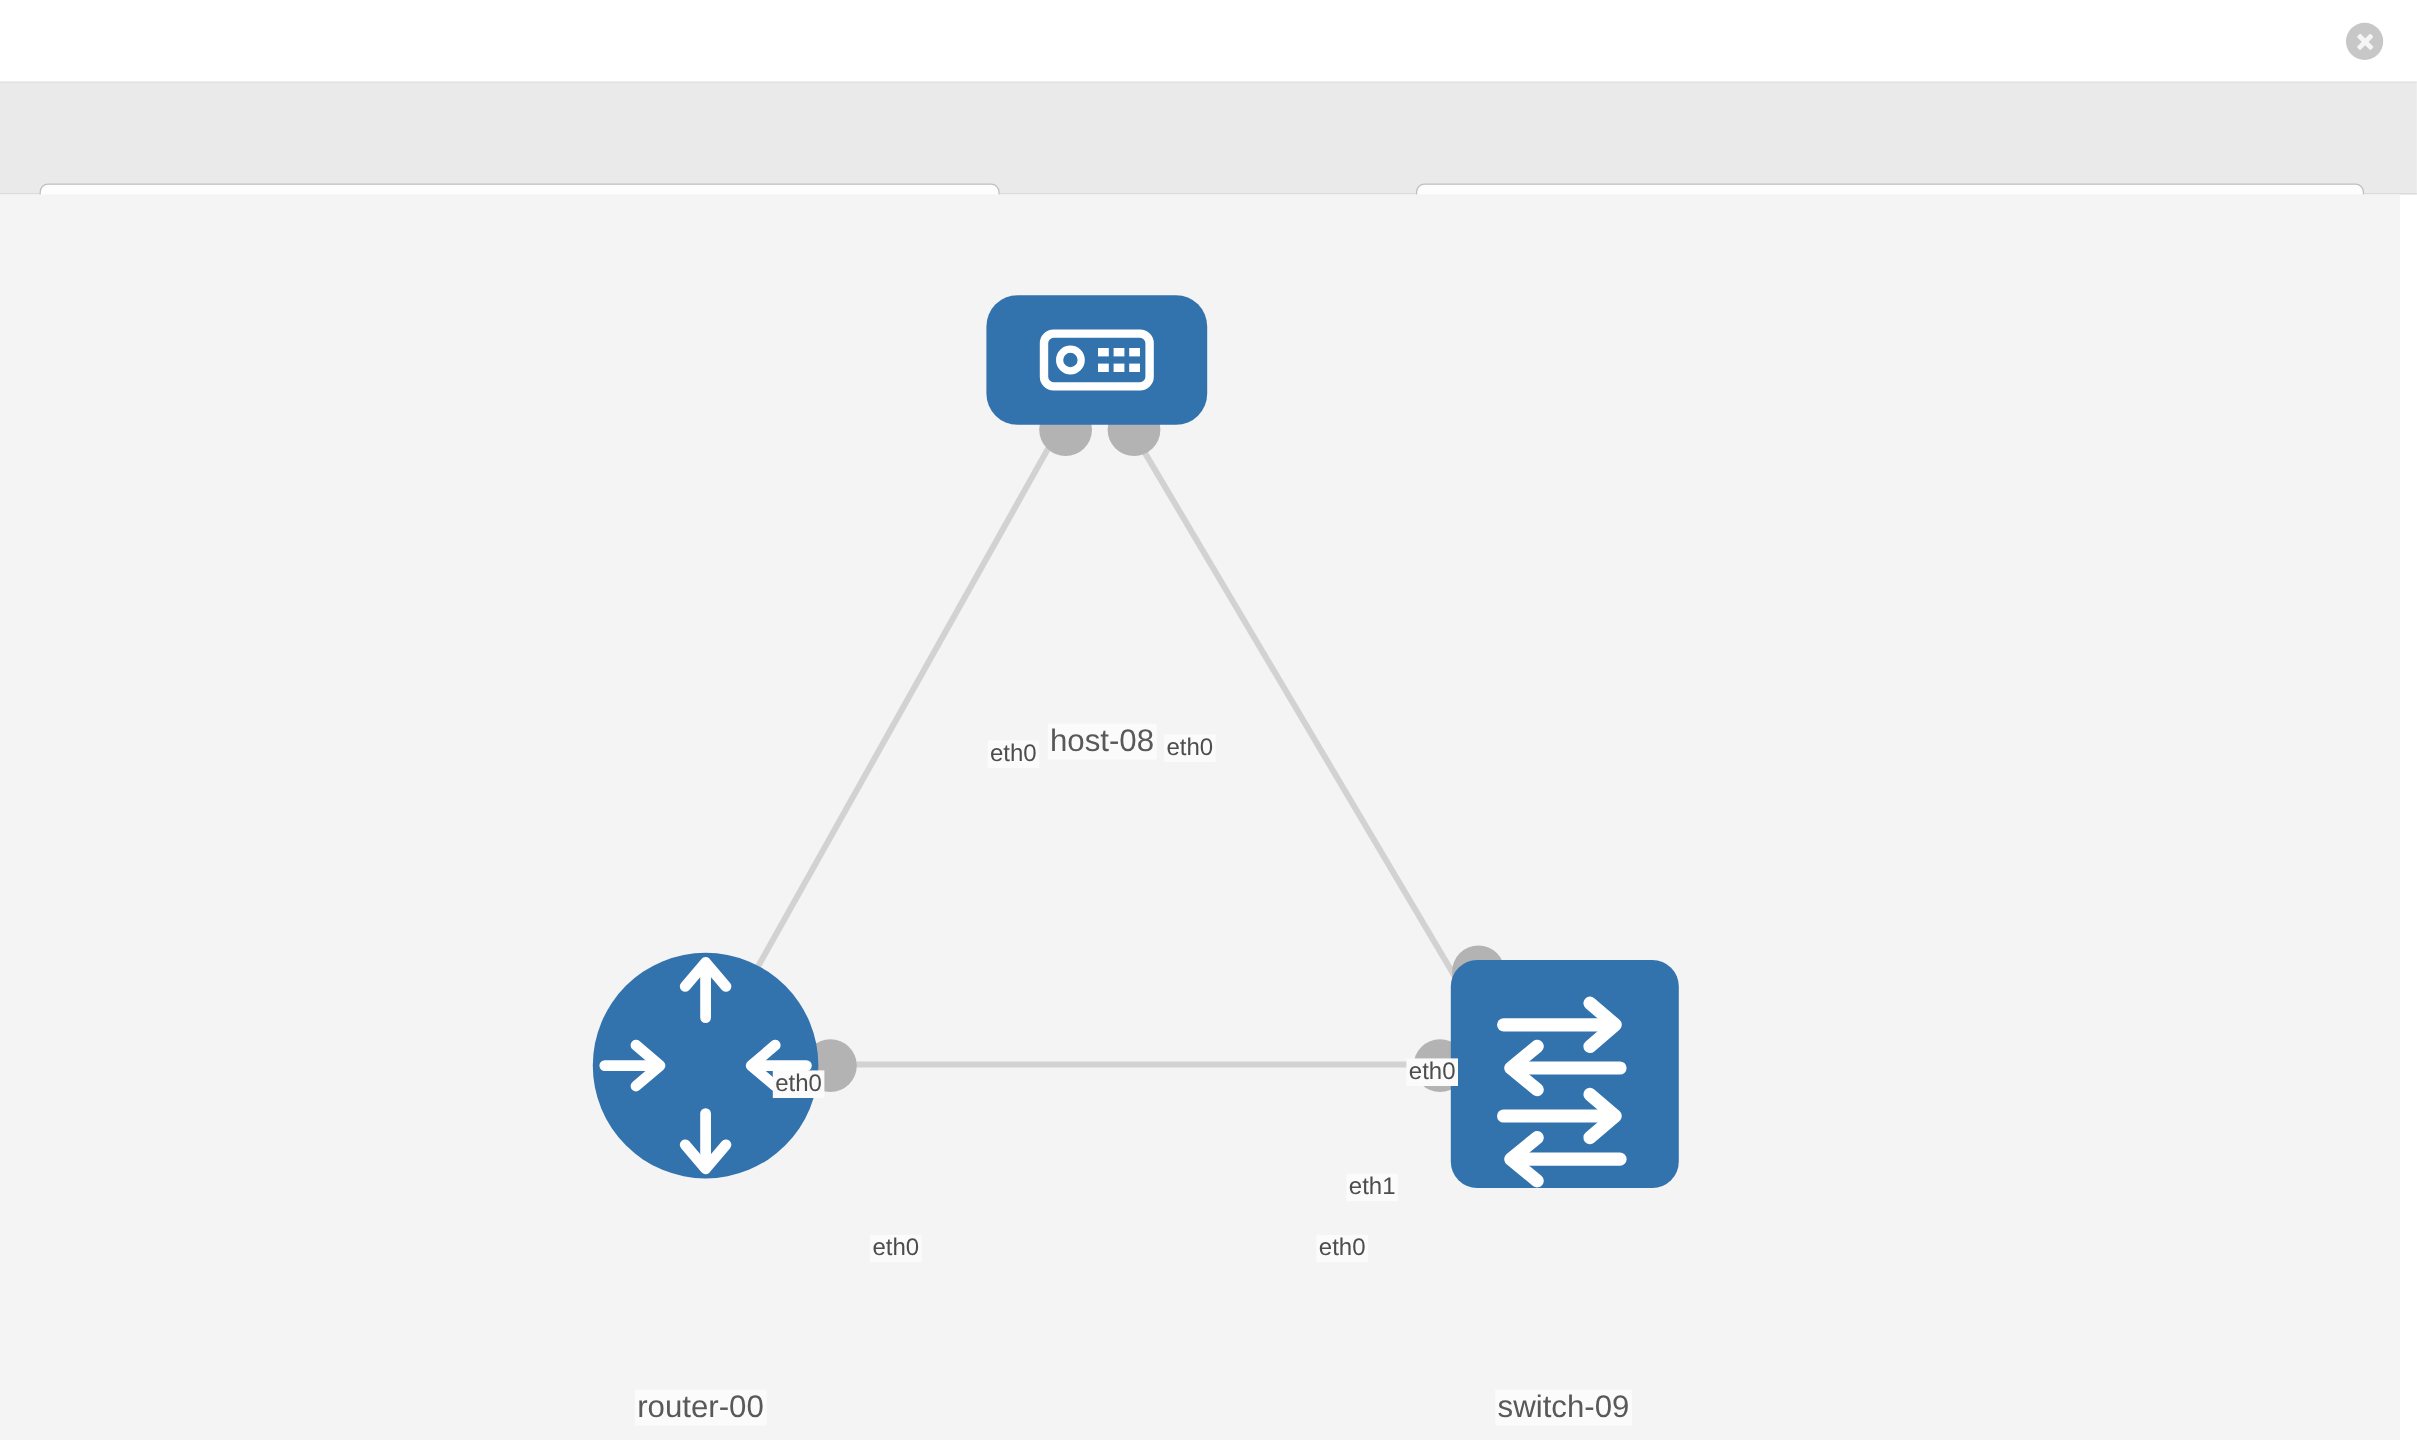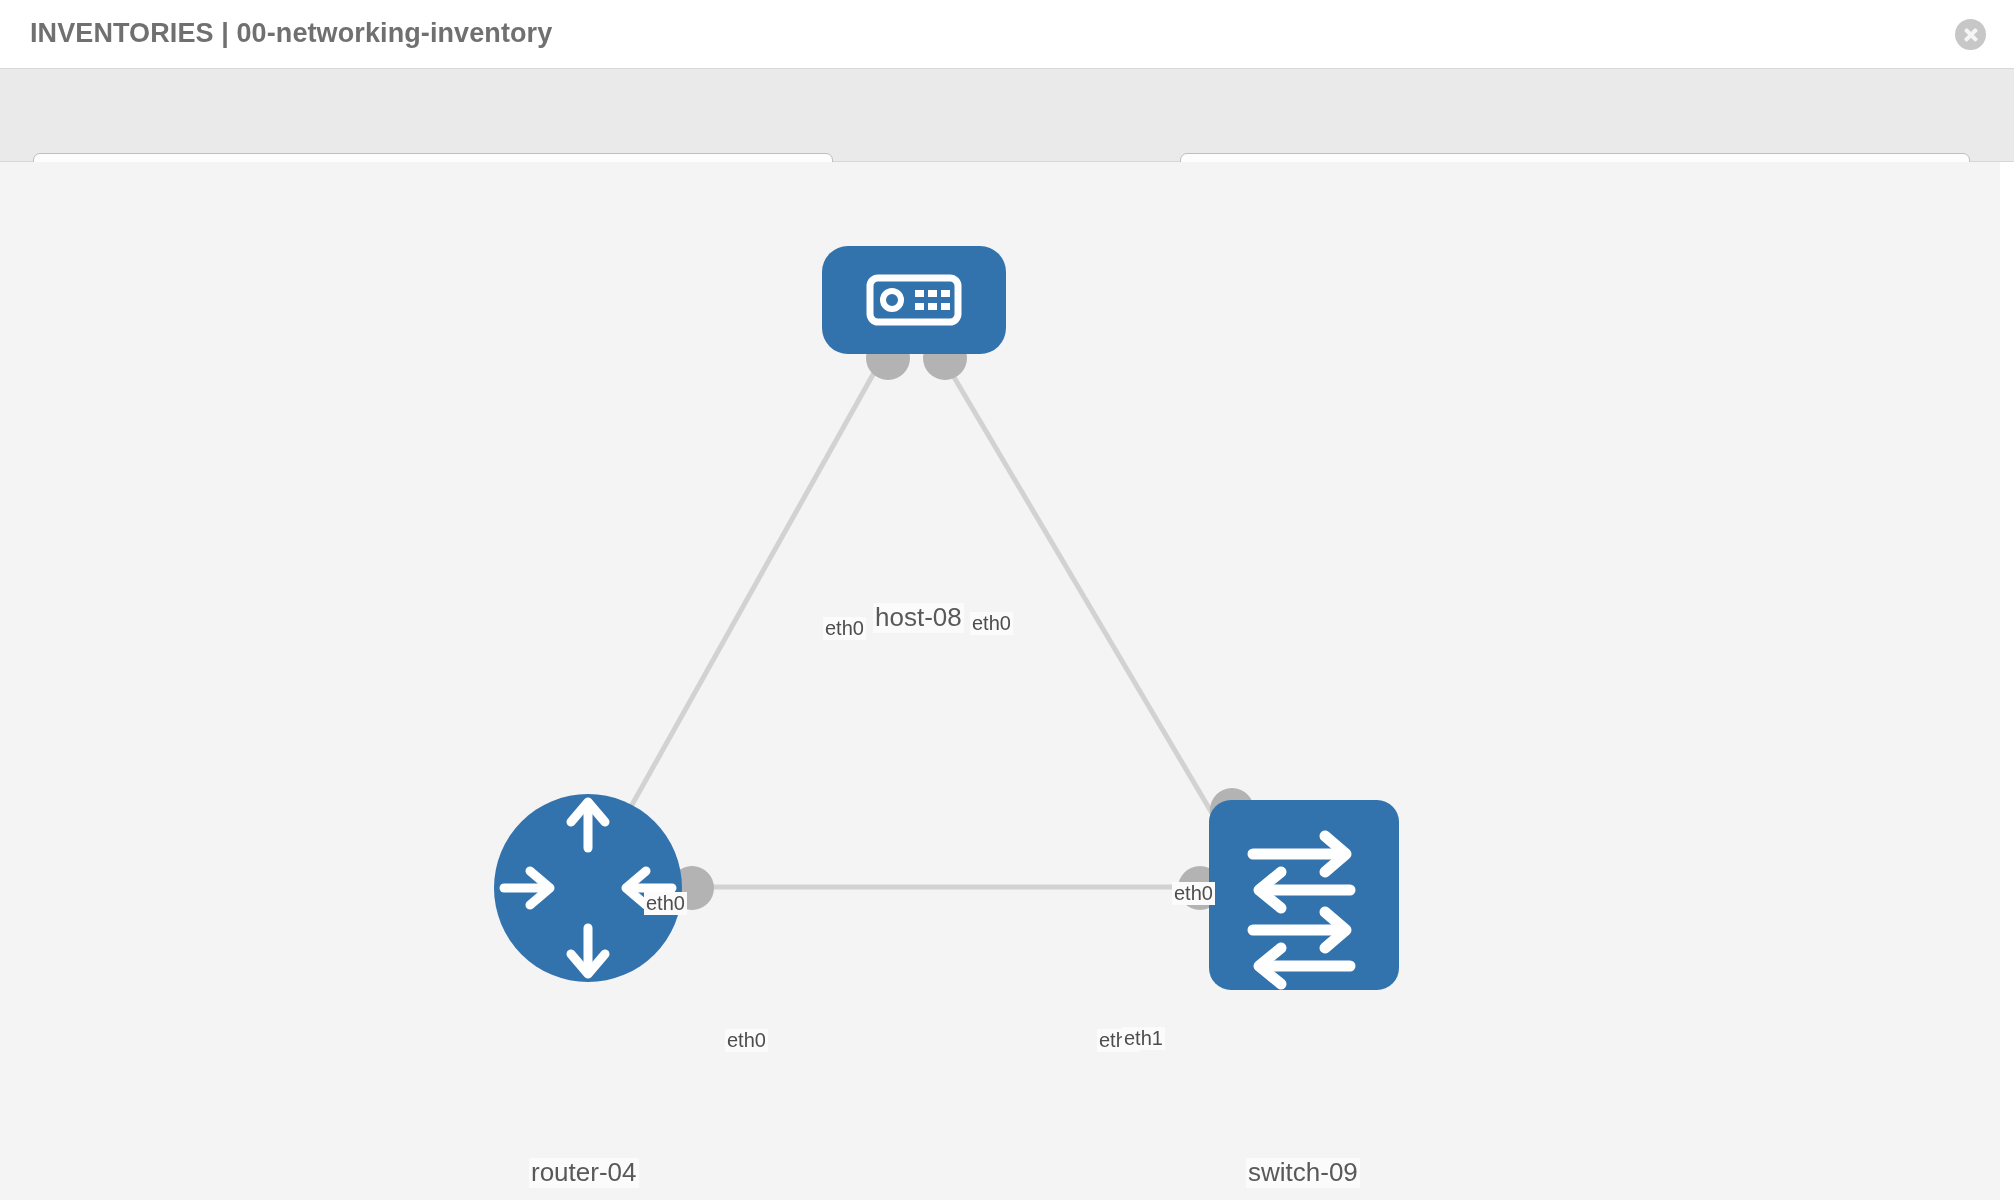--- a/index.html
+++ b/index.html
@@ -139,21 +139,20 @@
     font-size: 20px;
     white-space: nowrap;
     padding: 0 2px;
     line-height: 1.15;
   }
 </style>
 </head>
 <body>
 
 <div class="header">
-  <div class="page-title">INVENTORIES | 00-networking-inventory</div>
   <div class="close-btn">
     <span class="bar a"></span>
     <span class="bar b"></span>
   </div>
 </div>
 
 <div class="toolbar">
 
   <div class="select-box" id="actions-select">
     <span class="sel-text">ACTIONS</span>
@@ -243,19 +242,19 @@
       </g>
     </g>
   </svg>
 
   <span class="port-label" style="left:823px; top:455px;">eth0</span>
   <span class="port-label" style="left:970px; top:450px;">eth0</span>
   <span class="port-label" style="left:644px; top:730px;">eth0</span>
   <span class="port-label" style="left:1172px; top:720px;">eth0</span>
   <span class="port-label" style="left:725px; top:867px;">eth0</span>
   <span class="port-label" style="left:1097px; top:867px;">eth0</span>
-  <span class="port-label" style="left:1122px; top:865px;">eth1</span>
+  <span class="port-label" style="left:1122px; top:816px;">eth1</span>
 
   <span class="node-label" style="left:873px; top:441px;">host-08</span>
-  <span class="node-label" style="left:529px; top:996px;">router-04</span>
+  <span class="node-label" style="left:529px; top:996px;">router-00</span>
   <span class="node-label" style="left:1246px; top:996px;">switch-09</span>
 
 </div>
 
 </body></html>

